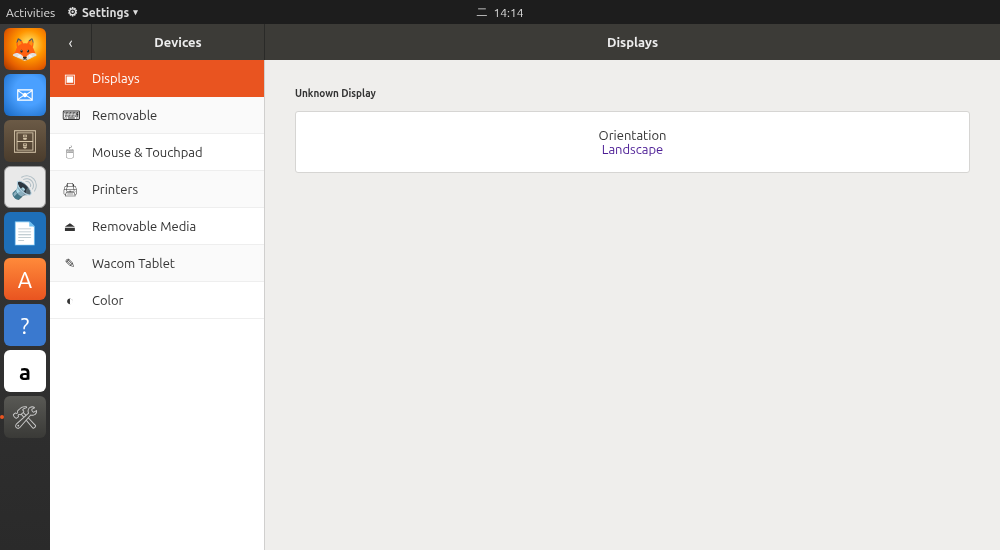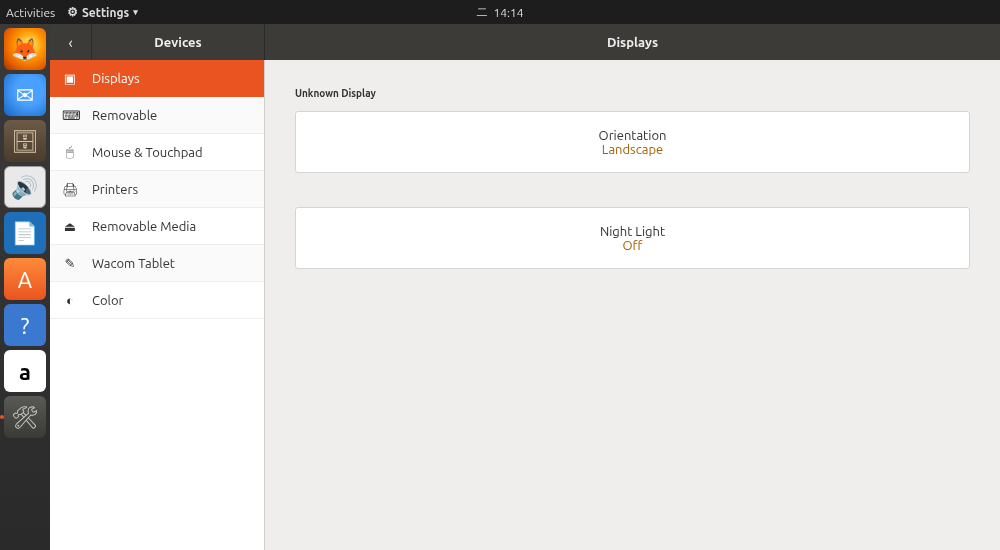--- a/index.html
+++ b/index.html
@@ -126,21 +126,21 @@
   display:flex;
   align-items:center;
   justify-content:space-between;
   padding: 16px 18px;
   font-size:13px;
   color:#333;
   cursor:pointer;
   flex-direction:column;
 }
 .row + .row { border-top:1px solid #e5e4e2; }
-.row .value { color:#a16207; }
+.row .value { color:#4c1d95; }
 
 
 .di-firefox { background: radial-gradient(circle at 60% 40%, #ffcf4b 15%, #ff9500 40%, #e66000 70%, #a03000 100%); color:#3a55a3;}
 .di-thunderbird { background: radial-gradient(circle at 60% 40%, #4aa0ff 40%, #1565c0 100%); color:#fff;}
 .di-files { background: linear-gradient(#6b5a46,#4a3c2c); color:#d7c7ab;}
 .di-rhythmbox { background:#e9e9e9; border:1px solid #999;}
 .di-writer { background:#1e6fb8; color:#fff; display:flex; align-items:center; justify-content:center;}
 .di-software { background: linear-gradient(#ff8a3a,#e95420); color:#fff;}
 .di-help { background:#3a79cf; color:#fff; border-radius:50%;}
 .di-amazon { background:#fff; color:#000; font-weight:bold;}
@@ -240,21 +240,15 @@
     <div class="content">
       <div class="section-label">Unknown Display</div>
 
       <div class="listframe">
         <div class="row">
           <span>Orientation</span>
           <span class="value">Landscape</span>
         </div>
       </div>
 
-      <div class="listframe">
-        <div class="row">
-          <span>Night Light</span>
-          <span class="value">Off</span>
-        </div>
-      </div>
     </div>
   </div>
 </div>
 
 </body></html>

